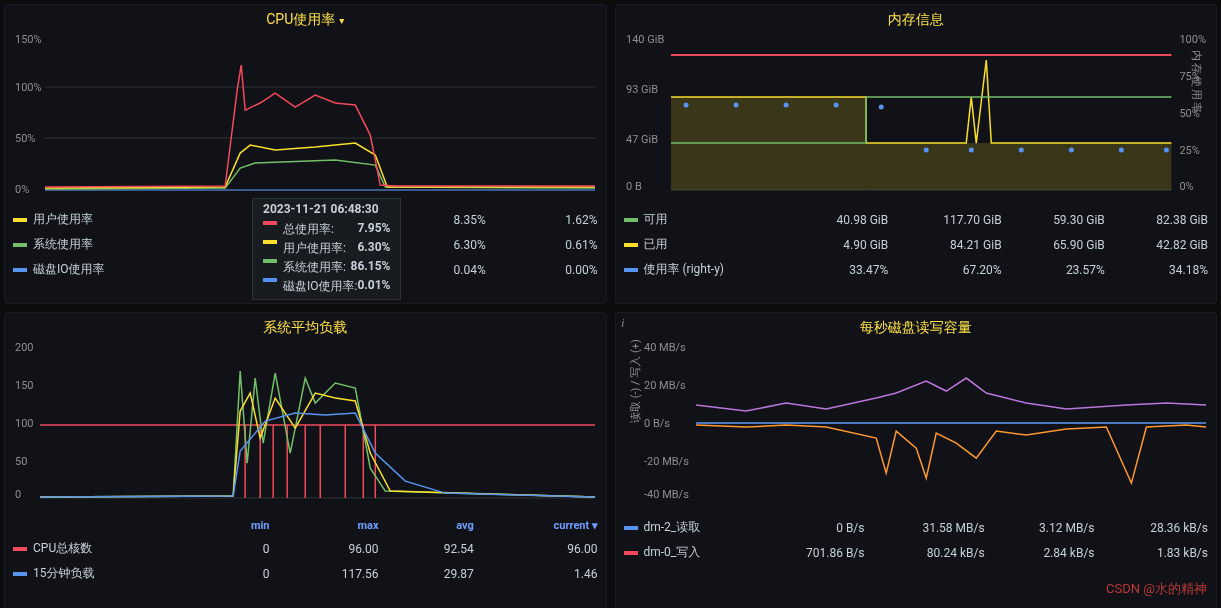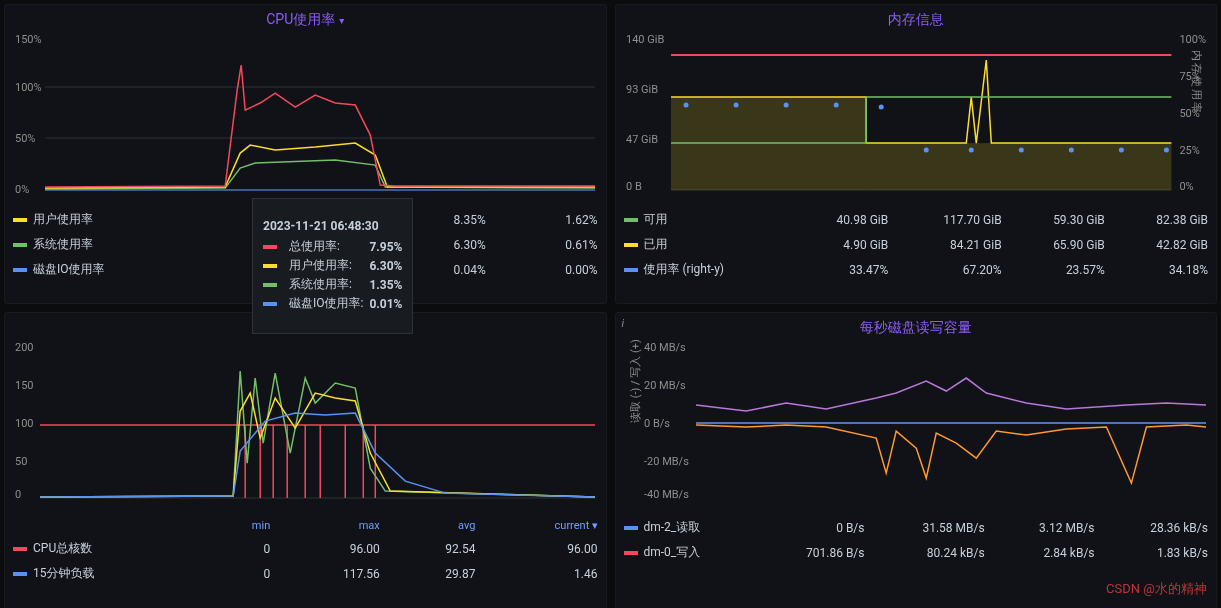--- a/index.html
+++ b/index.html
@@ -1,32 +1,32 @@
 <!DOCTYPE html>
 <html><head>
 <meta charset="utf-8">
 <style>
 *{box-sizing:border-box;margin:0;padding:0}
 body{background:#0b0c0e;color:#c7d0d9;font-family:Roboto,Helvetica,Arial,sans-serif;font-size:12px;width:1221px;height:608px;overflow:hidden;position:relative}
 .grid{display:grid;grid-template-columns:1fr 1fr;grid-template-rows:300px 300px;gap:8px;padding:4px}
 .panel{background:#111217;border:1px solid #181b1f;border-radius:3px;display:flex;flex-direction:column;overflow:hidden;position:relative}
-.panel-title{text-align:center;font-size:14px;color:#8b5cf6;padding:6px 0;cursor:pointer}
+.panel-title{text-align:center;font-size:14px;color:#fde047;padding:6px 0;cursor:pointer}
 .panel-title .chev{font-size:10px;margin-left:4px}
 .plot{flex:0 0 auto;position:relative;height:160px;margin:0 10px}
 .plot svg{position:absolute;inset:0}
 .axis text{fill:#8e8e8e;font-size:11px}
 .axis line{stroke:#2c3235}
 .legend-table{width:100%;border-collapse:collapse;font-size:12px;margin-top:12px}
 .legend-table td,.legend-table th{padding:4px 8px;text-align:right;color:#c7d0d9;white-space:nowrap}
 .legend-table td.lbl{text-align:left}
 .swatch{display:inline-block;width:14px;height:4px;margin-right:6px;vertical-align:middle}
-.legend-table th{font-size:11px;color:#6e9fff;font-weight:400}
-.tooltip{position:absolute;left:252px;top:198px;background:#181b1f;border:1px solid #2c3235;padding:20px 10px;font-size:12px;z-index:10}
+.legend-table th{font-size:11px;color:#6e9fff;font-weight:700}
+.tooltip{position:absolute;left:252px;top:198px;background:#181b1f;border:1px solid #2c3235;padding:3px 10px;font-size:12px;z-index:10}
 .tooltip .ts{color:#c7d0d9;font-weight:700;margin-bottom:4px}
-.tooltip .row{display:flex;align-items:center;gap:6px;padding:1px 0}
+.tooltip .row{display:flex;align-items:flex-start;padding:1px 0}
 .tooltip .row .val{margin-left:auto;font-weight:700}
 .right-axis-lbl{position:absolute;right:2px;top:50%;transform:rotate(90deg);transform-origin:right top;font-size:11px;color:#8e8e8e;letter-spacing:2px}
 .left-axis-lbl{position:absolute;left:2px;top:50%;transform:rotate(-90deg);transform-origin:left top;font-size:11px;color:#8e8e8e}
 .info-icon{position:absolute;top:4px;left:6px;color:#8e8e8e;font-style:italic;font-size:11px}
 .watermark{position:absolute;right:14px;bottom:10px;color:#ef4444;font-size:13px;opacity:.75}
 .hdr-row th.lbl{text-align:left}
 .hdr-row th.sort::after{content:" \25BE"}
 </style>
 </head>
 <body>
@@ -271,21 +271,21 @@
       <span class="val">7.95%</span>
     </div>
   <div class="row">
       <span class="swatch" style="background:#FADE2A"></span>
       <span>用户使用率:</span>
       <span class="val">6.30%</span>
     </div>
   <div class="row">
       <span class="swatch" style="background:#73BF69"></span>
       <span>系统使用率:</span>
-      <span class="val">1.35%</span>
+      <span class="val">86.15%</span>
     </div>
   <div class="row">
       <span class="swatch" style="background:#5794F2"></span>
       <span>磁盘IO使用率:</span>
       <span class="val">0.01%</span>
     </div>
 </div>
 
 <div class="watermark">CSDN @水的精神</div>
 

